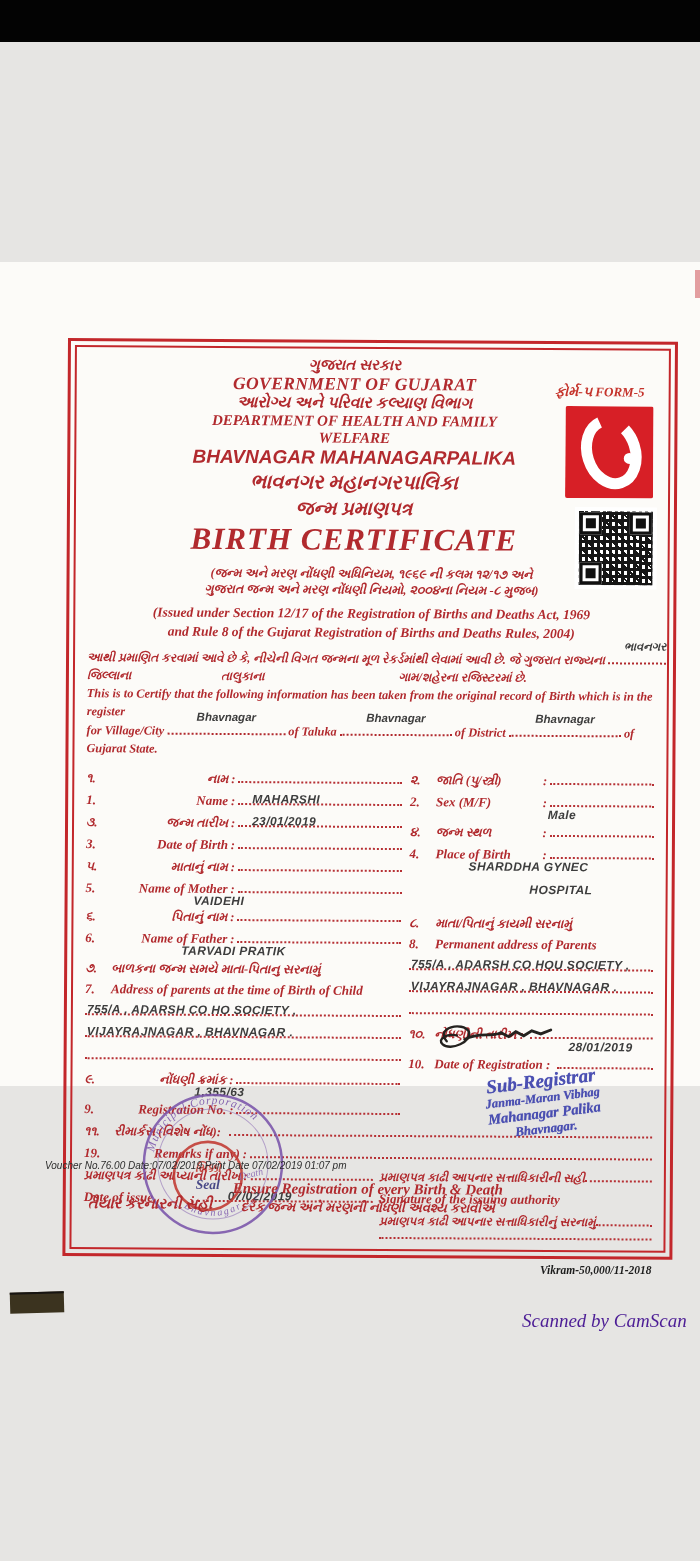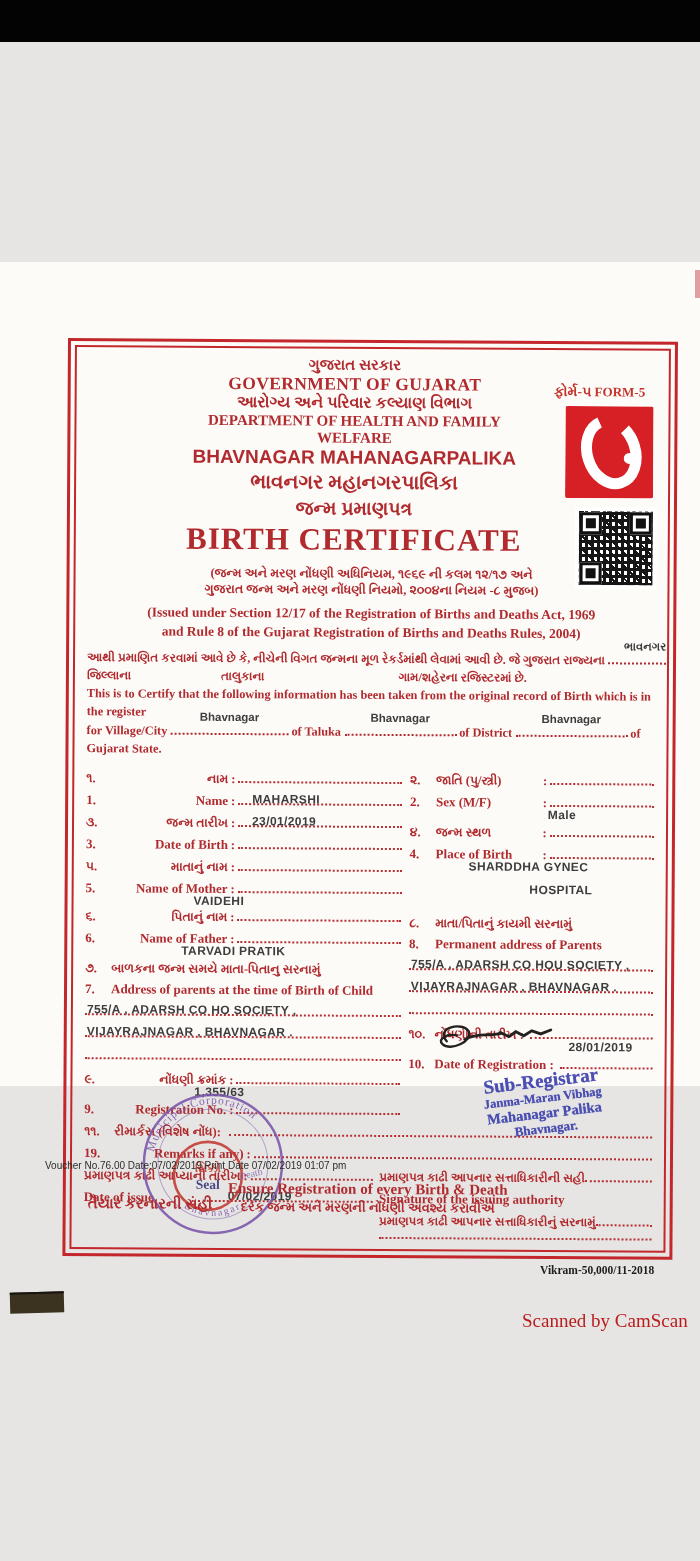--- a/index.html
+++ b/index.html
@@ -2,21 +2,21 @@
 <html><head>
 <meta charset="utf-8">
 <style>
   :root{
     --red:#b12a2e; --bord:#c3272b; --ink:#3d3d3d; --blue:#3d42ad; --purple:#7b55ab;
   }
   html,body{margin:0;padding:0;background:#cfcfcf;}
   .screen{position:relative;width:700px;height:1561px;background:#e6e5e3;overflow:hidden;
           font-family:"Liberation Serif",serif;}
   .topbar{position:absolute;left:0;top:0;width:700px;height:42px;background:#030303;}
-  .page{position:absolute;left:0;top:262px;width:700px;height:824px;background:#fcfbf8;}
+  .page{position:absolute;left:0;top:262px;width:700px;height:824px;background:#fcfbf8;font-style:italic;}
   .red-sliver{position:absolute;right:0;top:8px;width:5px;height:28px;background:#d9767a;opacity:.7;}
 
   
   .cert{position:absolute;left:68px;top:76px;width:604px;height:912px;border:3px solid var(--bord);
         transform:rotate(.35deg);transform-origin:top left;color:var(--red);}
   .cert-inner{position:absolute;inset:4px;border:2px solid var(--bord);padding:6px 12px 0 12px;overflow:hidden;}
 
   
   .hdr{margin:2px 126px 0 90px;text-align:center;line-height:1.15;}
   .g-state{font-size:15px;font-weight:bold;}
@@ -95,21 +95,21 @@
   .ensure{position:absolute;left:0;right:0;top:838px;text-align:center;z-index:7;}
   .ensure .e1{font-size:15px;font-weight:bold;}
   .ensure .e2{font-size:13px;font-weight:bold;margin-top:2px;}
 
   
   .voucher{position:absolute;left:45px;top:898px;font-family:"Liberation Sans",sans-serif;
            font-size:10px;color:#2c2c2c;z-index:9;white-space:nowrap;}
   .vikram{position:absolute;left:540px;top:1002px;font-size:11.5px;font-weight:bold;color:#1d1d1d;}
   .darkrect{position:absolute;left:10px;top:1030px;width:54px;height:19px;background:#3b331f;
             border-top:2px solid #171411;transform:rotate(-1.5deg);}
-  .camscan{position:absolute;left:522px;top:1048px;font-size:19px;color:#b91c1c;white-space:nowrap;}
+  .camscan{position:absolute;left:522px;top:1048px;font-size:19px;color:#4c1d95;white-space:nowrap;}
 </style>
 </head>
 <body>
 
 <div class="screen">
   <div class="topbar"></div>
 
   <div class="page">
     <div class="red-sliver"></div>
 

